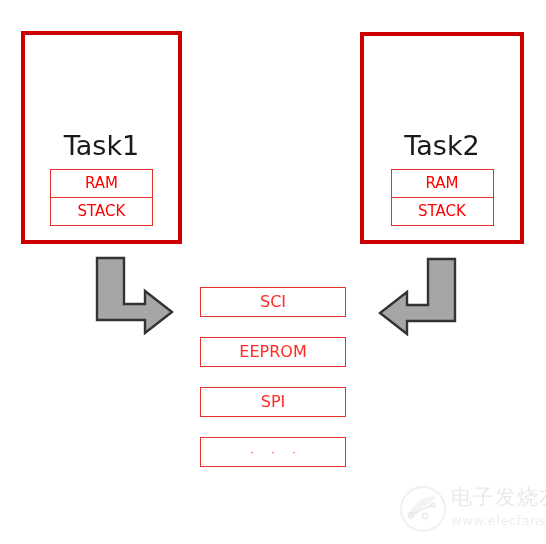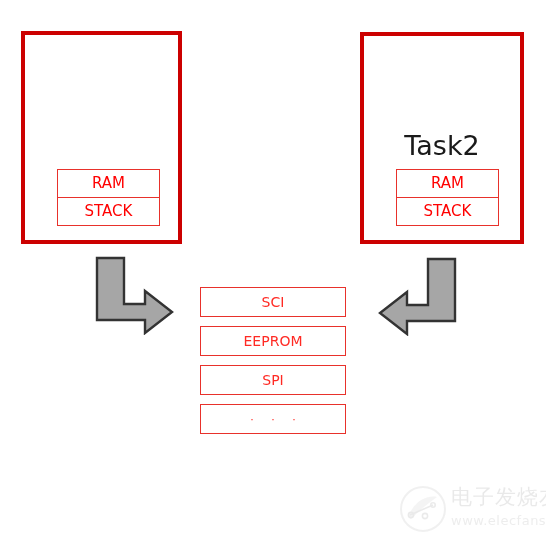--- a/index.html
+++ b/index.html
@@ -43,21 +43,21 @@
   #task1-box .task-title { top: 97px; }
   #task2-box .task-title { top: 96px; }
 
   
   .mem-group {
     position: absolute;
     left: 0;
     width: 100%;
     display: flex;
     flex-direction: column;
-    padding-left: 32px;
+    align-items: center;
   }
   #task1-box .mem-group { top: 134px; }
   #task2-box .mem-group { top: 133px; }
 
   .mem-box {
     box-sizing: border-box;
     width: 103px;
     height: 29px;
     border: 1.5px solid #E8312B;
     background: #ffffff;
@@ -78,27 +78,27 @@
     top: 287px;
     width: 146px;
   }
   .proto-box {
     box-sizing: border-box;
     width: 146px;
     height: 30px;
     border: 1.6px solid #E8312B;
     background: #ffffff;
     color: #FF2A24;
-    font-size: 14px;
+    font-size: 16px;
     font-family: "DejaVu Sans", "Liberation Sans", sans-serif;
     display: flex;
     align-items: center;
     justify-content: center;
     line-height: 1;
-    margin-bottom: 9px;
+    margin-bottom: 20px;
   }
   .proto-box.dots {
     font-size: 11px;
     letter-spacing: 7px;
     text-indent: 7px;
     margin-bottom: 0;
   }
 
   
   .bent-arrow {
@@ -146,20 +146,21 @@
     letter-spacing: 0.5px;
     line-height: 1.2;
   }
 </style>
 </head>
 <body>
 
 <div id="canvas">
 
   <div class="task-box" id="task1-box">
+    <div class="task-title">Task1</div>
     <div class="mem-group">
       <div class="mem-box">RAM</div>
       <div class="mem-box">STACK</div>
     </div>
   </div>
 
   <div class="task-box" id="task2-box">
     <div class="task-title">Task2</div>
     <div class="mem-group">
       <div class="mem-box">RAM</div>

